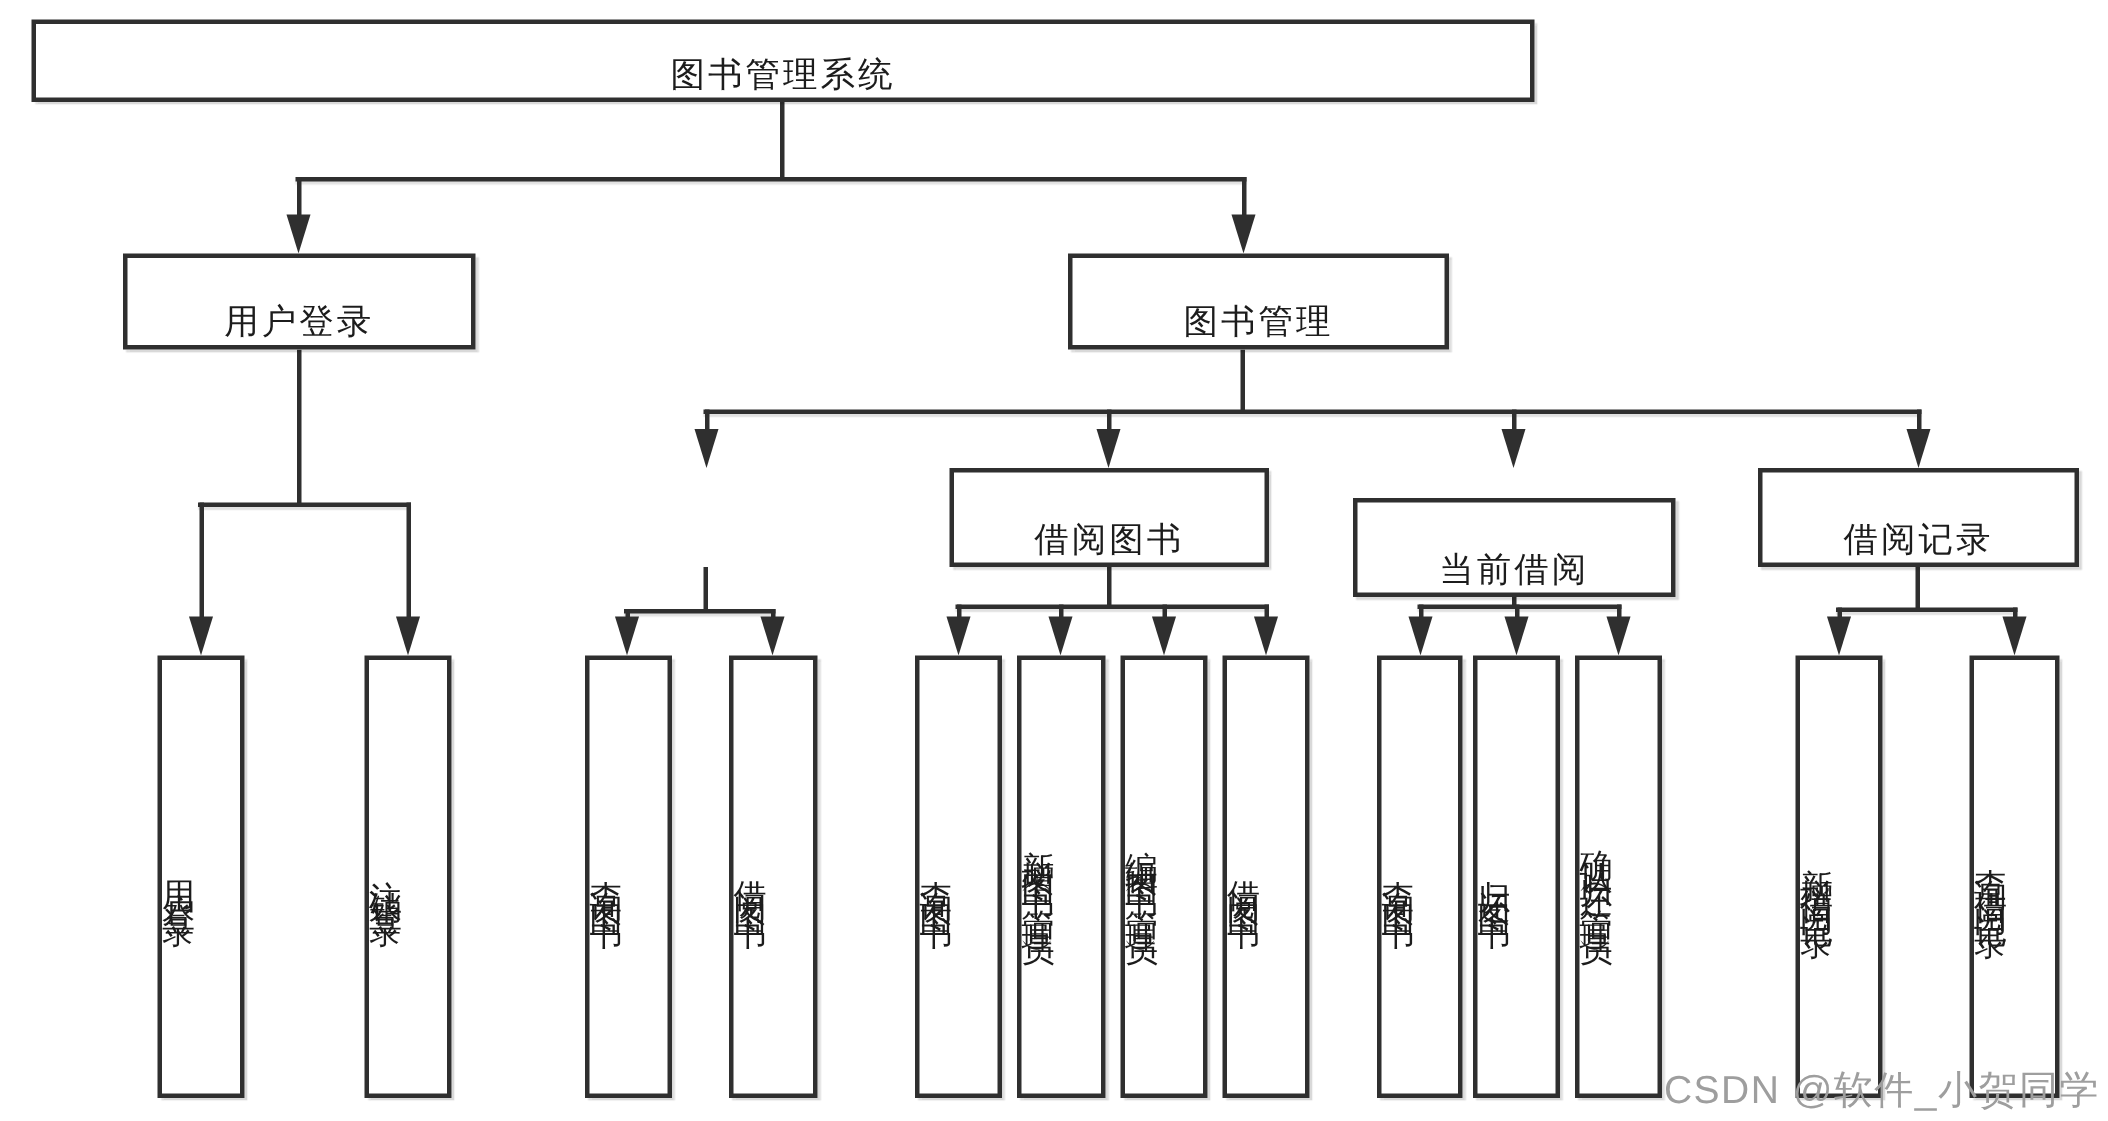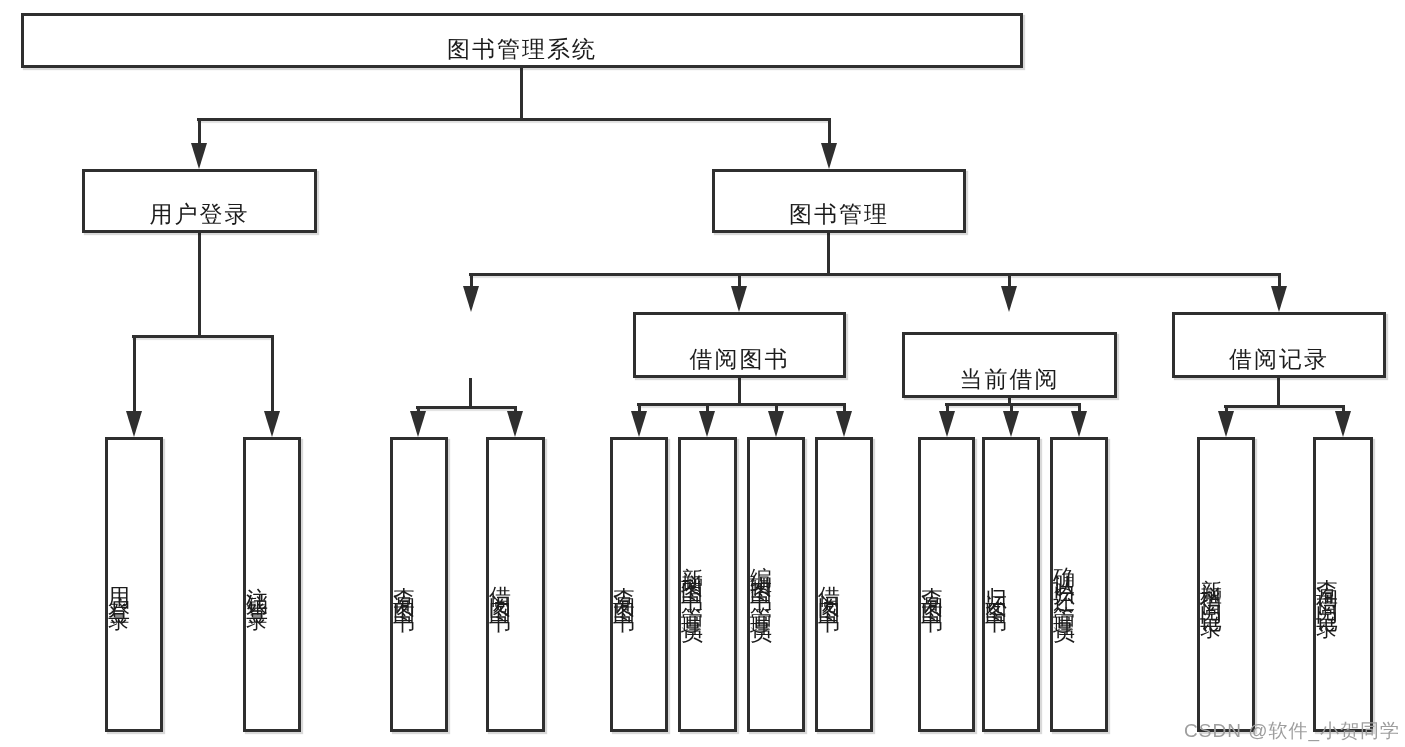--- a/index.html
+++ b/index.html
@@ -46,21 +46,21 @@
     position:absolute;
     width:0;height:0;
     border-left:8px solid transparent;
     border-right:8px solid transparent;
     border-top:26px solid var(--line);
     z-index:1;
   }
   .watermark{
     position:absolute;
     right:5px;bottom:3px;
-    font-size:19px;
+    font-size:26px;
     color:var(--wm);
     letter-spacing:1px;
     z-index:3;
     white-space:nowrap;
   }
 </style>
 </head>
 <body>
 
 <div id="canvas">

